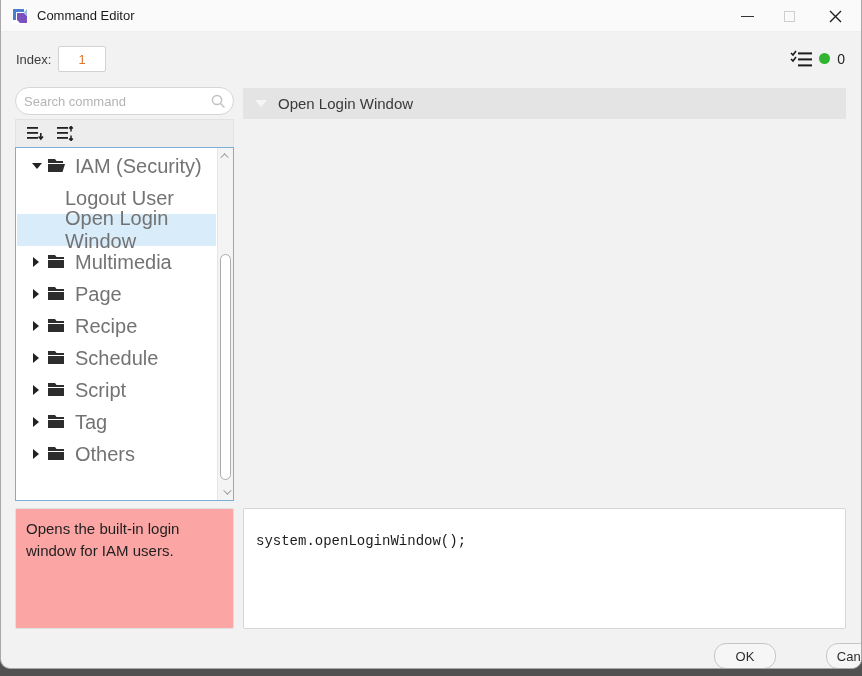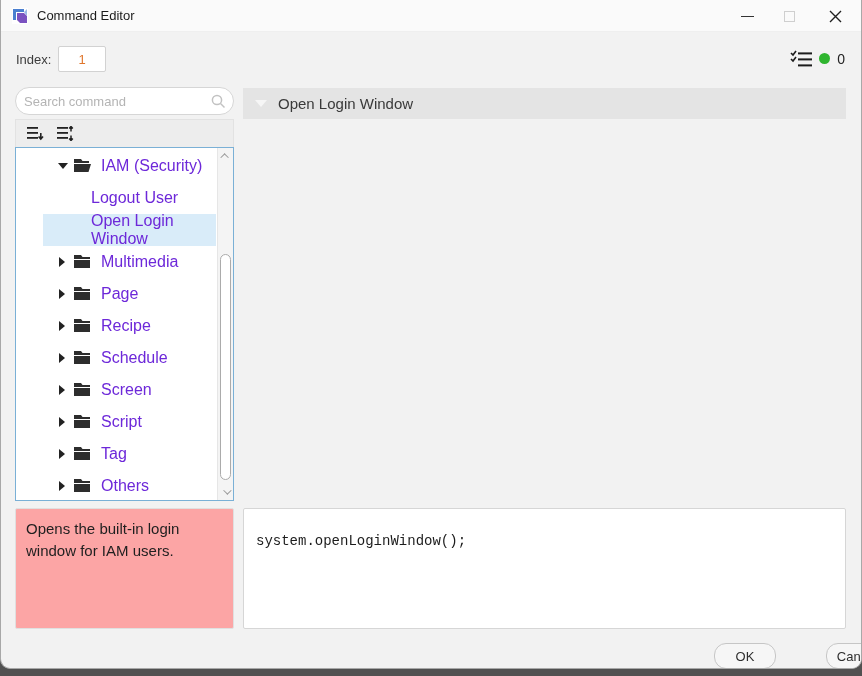--- a/index.html
+++ b/index.html
@@ -61,21 +61,21 @@
     position:absolute; left:14px; top:119px; width:219px; height:28px;
     background:#ededed; border:1px solid #e2e2e2; border-bottom:none;
     display:flex; align-items:center; gap:8px; padding-left:8px;
   }
   .tool-btn { width:22px; height:22px; display:flex; align-items:center; justify-content:center; }
   .tree-panel {
     position:absolute; left:14px; top:147px; width:219px; height:354px;
     background:#fff; border:1px solid #7ab0d6;
   }
   .tree-rows { position:absolute; left:1px; top:2px; right:17px; }
-  .tree-row { position:relative; height:32px; display:flex; align-items:center; font-size:16px; color:#6d28d9; cursor:default;margin-left:26px; }
+  .tree-row { position:relative; height:32px; display:flex; align-items:center; font-size:20px; color:#737373; cursor:default; }
   .tree-row.selected { background:#d9ecf9; }
   .tw-arrow-down { position:absolute; left:15px; width:0; height:0; border-left:5px solid transparent; border-right:5px solid transparent; border-top:6px solid #222; }
   .tw-arrow-right { position:absolute; left:16px; width:0; height:0; border-top:5px solid transparent; border-bottom:5px solid transparent; border-left:6px solid #222; }
   .folder-ic { position:absolute; left:31px; top:9px; }
   .tree-label-folder { margin-left:58px; }
   .tree-label-leaf { margin-left:48px; }
   
   .vscroll { position:absolute; top:0; right:0; bottom:0; width:16px; background:#f4f4f4; border-left:1px solid #e6e6e6; }
   .vs-arrow { position:absolute; left:0; width:16px; height:16px; display:flex; align-items:center; justify-content:center; }
   .vs-up { top:0; } .vs-down { bottom:0; }
@@ -240,28 +240,20 @@
 
       <div class="tree-row">
         <span class="tw-arrow-right"></span>
         <svg class="folder-ic" width="16" height="13" viewBox="0 0 16 13">
           <path d="M0 0 L7 0 L8.5 2 L16 2 L16 4 L0 4 Z" fill="#2d2d2d"></path>
           <rect x="0" y="5" width="16" height="8" fill="#2d2d2d"></rect>
         </svg>
         <span class="tree-label-folder">Schedule</span>
       </div>
 
-      <div class="tree-row">
-        <span class="tw-arrow-right"></span>
-        <svg class="folder-ic" width="16" height="13" viewBox="0 0 16 13">
-          <path d="M0 0 L7 0 L8.5 2 L16 2 L16 4 L0 4 Z" fill="#2d2d2d"></path>
-          <rect x="0" y="5" width="16" height="8" fill="#2d2d2d"></rect>
-        </svg>
-        <span class="tree-label-folder">Screen</span>
-      </div>
 
       <div class="tree-row">
         <span class="tw-arrow-right"></span>
         <svg class="folder-ic" width="16" height="13" viewBox="0 0 16 13">
           <path d="M0 0 L7 0 L8.5 2 L16 2 L16 4 L0 4 Z" fill="#2d2d2d"></path>
           <rect x="0" y="5" width="16" height="8" fill="#2d2d2d"></rect>
         </svg>
         <span class="tree-label-folder">Script</span>
       </div>
 

